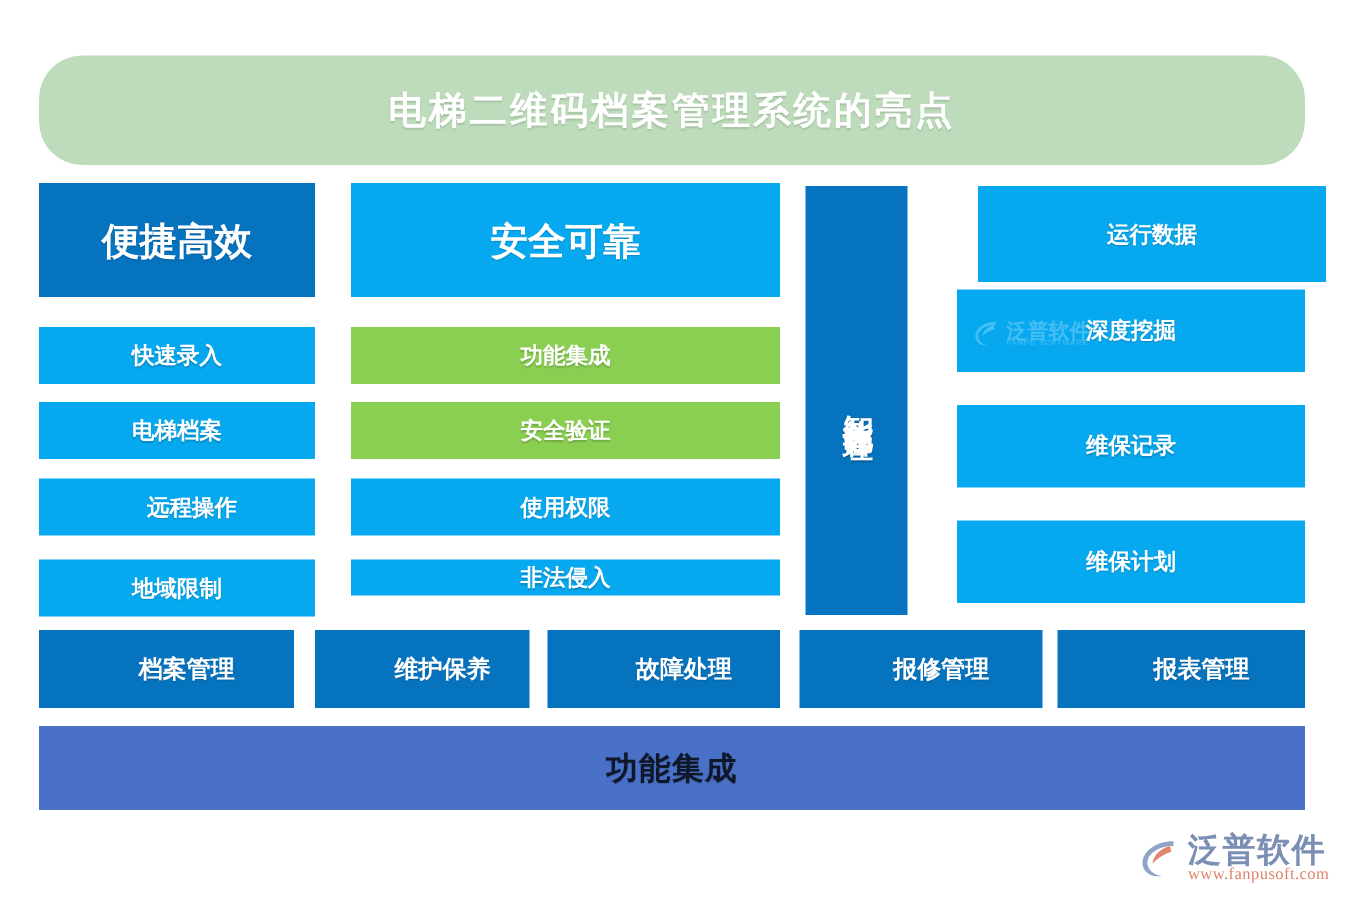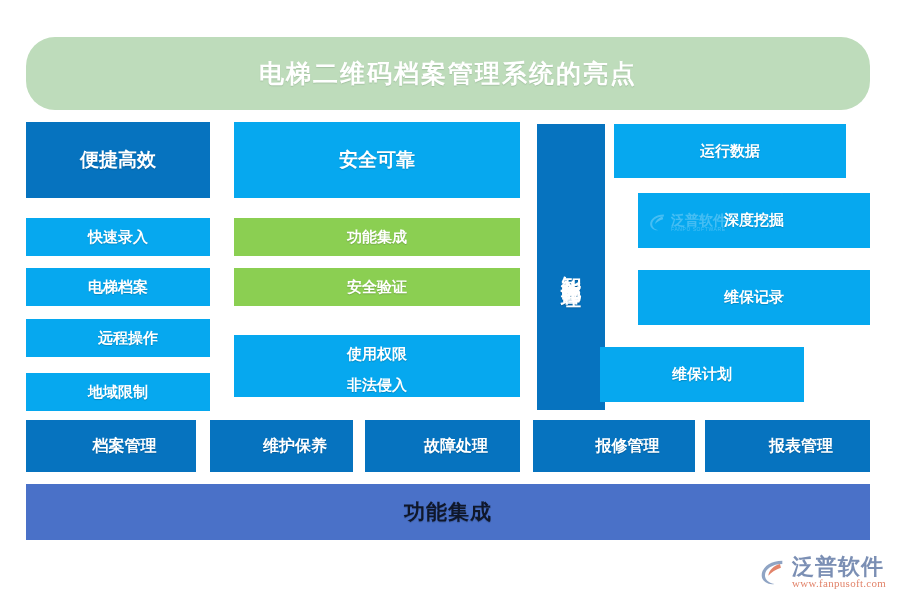--- a/index.html
+++ b/index.html
@@ -49,21 +49,21 @@
     color: #ffffff;
     font-weight: bold;
     text-align: center;
     box-sizing: border-box;
     text-shadow: 0 1px 1px rgba(0,0,0,0.18);
   }
   .c-darkblue { background: #0673bf; }
   .c-cyan     { background: #06a8ef; }
   .c-green    { background: #8bcf52; }
 
-  .head-box   { font-size: 19px; }
+  .head-box   { font-size: 25px; }
   .item-box   { font-size: 15px; }
   .bottom-box { font-size: 16px; padding-left: 27px; }
 
   
   .vpanel {
     position: absolute;
     left: 537px;
     top: 124px;
     width: 68px;
     height: 286px;
@@ -188,41 +188,41 @@
 
   <div class="box head-box c-cyan" style="left:234px; top:122px; width:286px; height:76px;">
     <span>安全可靠</span>
   </div>
   <div class="box item-box c-green" style="left:234px; top:218px; width:286px; height:38px;">
     <span>功能集成</span>
   </div>
   <div class="box item-box c-green" style="left:234px; top:268px; width:286px; height:38px;">
     <span>安全验证</span>
   </div>
-  <div class="box item-box c-cyan" style="left:234px; top:319px; width:286px; height:38px;margin-top:16px;">
+  <div class="box item-box c-cyan" style="left:234px; top:319px; width:286px; height:38px;">
     <span>使用权限</span>
   </div>
   <div class="box item-box c-cyan" style="left:234px; top:373px; width:286px; height:24px;">
     <span>非法侵入</span>
   </div>
 
   <div class="vpanel">
     <span class="vpanel-label">智能化管理</span>
   </div>
 
-  <div class="box item-box c-cyan" style="left:614px; top:124px; width:232px; height:54px;">
+  <div class="box item-box c-cyan" style="left:652px; top:124px; width:232px; height:64px;">
     <span>运行数据</span>
   </div>
   <div class="box item-box c-cyan" style="left:638px; top:270px; width:232px; height:55px;">
     <span>维保记录</span>
   </div>
   <div class="box item-box c-cyan" style="left:638px; top:193px; width:232px; height:55px;">
     <span>深度挖掘</span>
   </div>
-  <div class="box item-box c-cyan" style="left:600px; top:347px; width:204px; height:55px;font-family:Liberation Mono, monospace;">
+  <div class="box item-box c-cyan" style="left:638px; top:347px; width:232px; height:55px;font-family:Liberation Mono, monospace;">
     <span>维保计划</span>
   </div>
 
   <div class="watermark">
     <svg class="wm-mark" viewBox="0 0 32 32">
       <path d="M26 5 C14 5 6 12 6 19 C6 25 12 29 18 28 C12 27 9 23 9 19 C9 13 16 8 26 8 Z" fill="#eaf6ff"></path>
       <path d="M24 8 C18 10 14 14 13 19 C16 16 20 13 25 12 Z" fill="#ffffff"></path>
     </svg>
     <div class="wm-text">
       <span class="wm-cn">泛普软件</span>

